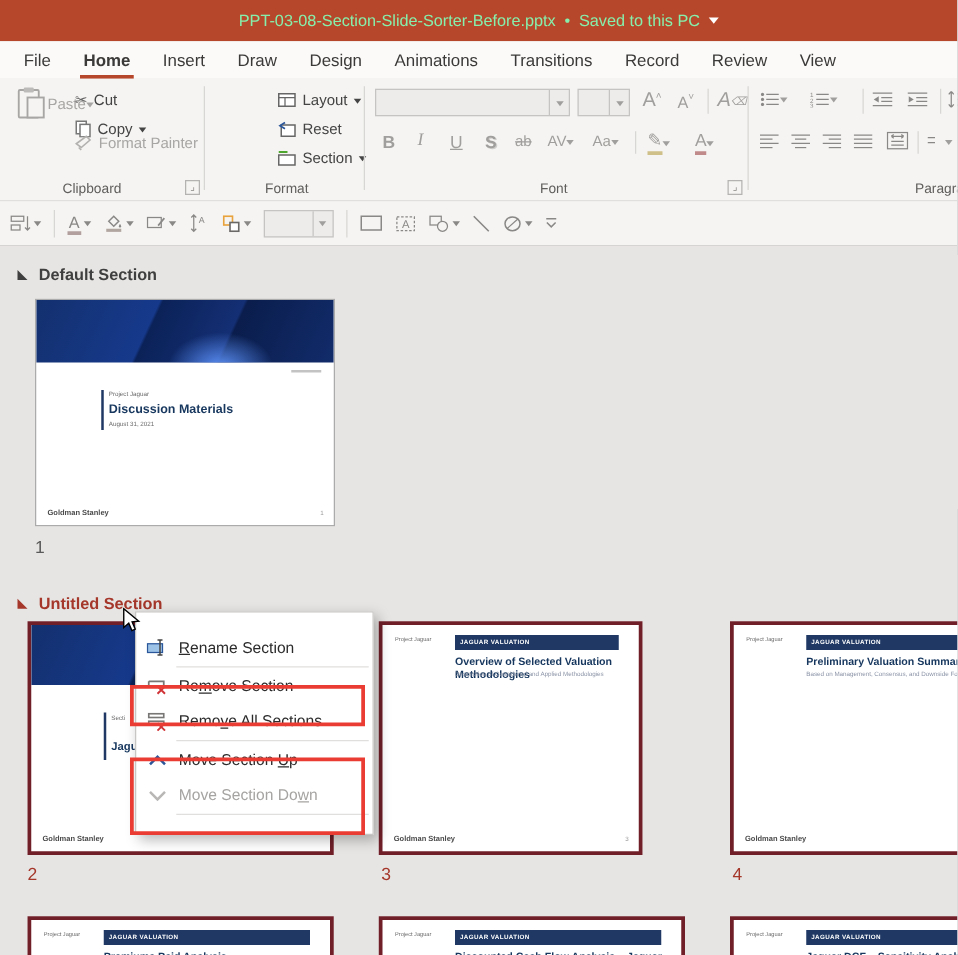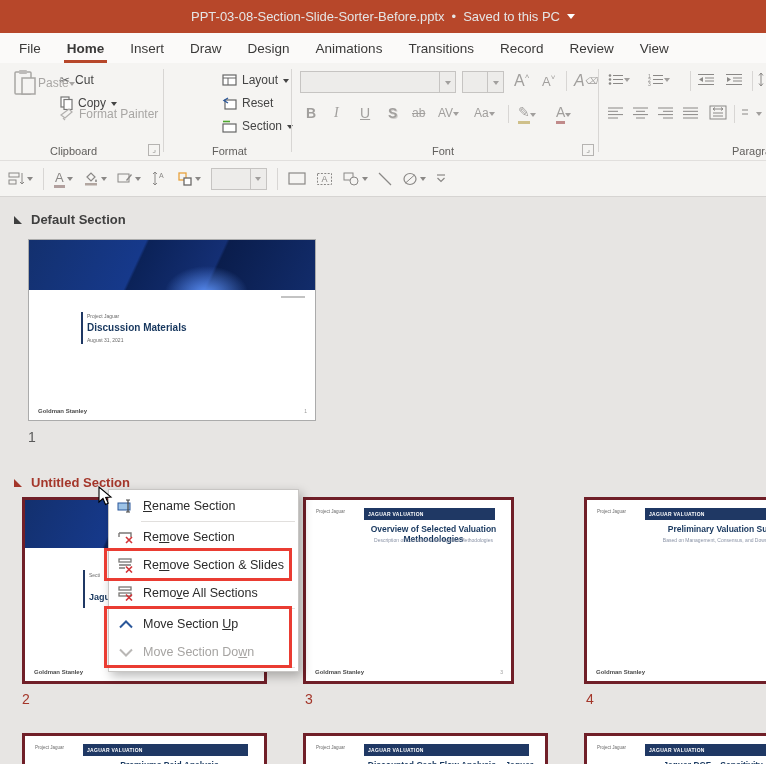--- a/index.html
+++ b/index.html
@@ -8,21 +8,21 @@
     position:relative; width:766px; height:764px; overflow:hidden;
     font-family:"Liberation Sans", sans-serif; background:#e7e5e3;
     -webkit-font-smoothing:antialiased;
   }
   .abs { position:absolute; }
 
   
   .titlebar {
     left:0; top:0; width:766px; height:33px; background:#B7472A;
     display:flex; align-items:center; justify-content:center; gap:7px;
-    color:#e5e5e5; font-size:13px;
+    color:#86efac; font-size:13px;
   }
   .tb-chev { width:0;height:0;border:4px solid transparent;border-top:5px solid #fff; margin-top:4px;}
 
   
   .tabrow {
     left:0; top:33px; width:766px; height:30px; background:#fbfaf9;
     display:flex; align-items:stretch; padding-left:6px; font-size:13.5px; color:#3b3a39;
   }
   .tab { padding:0 13px; display:flex; align-items:center; cursor:default; position:relative; white-space:nowrap;}
   .tab.active { font-weight:700; }
@@ -41,21 +41,21 @@
   .combo .cell { width:16px; height:100%; border-left:1px solid #c6c4c2; display:flex; align-items:center; justify-content:center; color:#a19f9d; }
   .fbtn { font-size:14px; color:#a19f9d; display:inline-flex; align-items:center; }
   .launcher { width:12px; height:12px; border:1px solid #b5b3b1; position:absolute; bottom:4px; color:#8a8886; font-size:8px; line-height:9px; text-align:center; }
 
   
   .drawbar { left:0; top:161px; width:766px; height:36px; background:#f5f4f2; border-bottom:1px solid #d6d4d2; display:flex; align-items:center; padding-left:8px; gap:10px; color:#8a8886; }
   .dvd { width:1px; height:22px; background:#d8d6d4; }
   .dwi { display:inline-flex; align-items:center; gap:2px; }
 
   
-  .sorter { left:0; top:197px; width:766px; height:567px; background:#e7e5e3;text-align:center; }
+  .sorter { left:0; top:197px; width:766px; height:567px; background:#e7e5e3; }
   .secthead { position:absolute; font-size:13px; font-weight:700; color:#3f3f3f; display:flex; align-items:center; gap:9px; }
   .secthead .tri { width:0; height:0; border-left:8px solid #3f3f3f; border-top:8px solid transparent; }
   .secthead.red { color:#A4362A; }
   .secthead.red .tri { border-left-color:#A4362A; }
 
   .thumb { position:absolute; background:#fff; border:1px solid #ababab; overflow:hidden; }
   .thumb.sel { border:3px solid #701F28; }
   .slnum { position:absolute; font-size:14px; color:#595959; }
   .slnum.red { color:#A4362A; }
 
@@ -70,21 +70,21 @@
   .sl-title { position:absolute; font-weight:700; color:#17375E; }
   .sl-sub { position:absolute; font-size:5px; color:#8a93a6; }
   .sl-footer { position:absolute; font-size:6px; font-weight:700; color:#4a4a4a; }
   .pgdot { position:absolute; font-size:5px; color:#9a9a9a; }
   .vbar { position:absolute; width:2px; background:#1F3864; }
   .graymark { position:absolute; height:2px; background:#c3c3c3; }
 
   
   .menu {
     position:absolute; left:108px; top:489px; width:191px; background:#fff;
-    border:1px solid #c8c6c4; box-shadow:3px 4px 10px rgba(0,0,0,.28); padding:2px 0; z-index:20;
+    border:1px solid #c8c6c4; box-shadow:3px 4px 10px rgba(0,0,0,.28); padding:14px 0; z-index:20;
   }
   .mi { height:28px; display:flex; align-items:center; font-size:12.5px; color:#2b2b2b; cursor:default; }
   .mi .mico { width:34px; display:flex; justify-content:center; align-items:center; }
   .mi.disabled { color:#a6a4a2; }
   .msep { height:1px; background:#e1dfdd; margin:1px 3px 1px 32px; }
   .mi u { text-decoration:underline; }
 
   .annot { position:absolute; border:3px solid #EA3C32; z-index:30; }
 
   .cursor { position:absolute; z-index:40; }
@@ -468,21 +468,21 @@
     </span>
   </div>
 
   <div class="sorter abs">
 
     <div class="secthead" style="left:14px; top:15px;">
       <span class="tri"></span>
       <span>Default Section</span>
     </div>
 
-    <div class="thumb" style="left:28px; top:42px; width:288px; height:182px;">
+    <div class="thumb" style="left:28px; top:42px; width:240px; height:182px;">
       <div class="banner"></div>
       <div class="graymark" style="right:10px; top:56px; width:24px;"></div>
       <div class="vbar" style="left:52px; top:72px; height:32px;"></div>
       <div class="tinytext" style="left:58px; top:73px;">Project Jaguar</div>
       <div class="sl-title" style="left:58px; top:82px; font-size:10px;">Discussion Materials</div>
       <div class="tinytext" style="left:58px; top:97px;">August 31, 2021</div>
       <div class="sl-footer" style="left:9px; bottom:6px;">Goldman Stanley</div>
       <div class="pgdot" style="right:8px; bottom:6px;">1</div>
     </div>
     <div class="slnum" style="left:28px; top:232px;">1</div>
@@ -555,30 +555,20 @@
             <path d="M2 4 L2 8" stroke="#797775" stroke-width="1.4"></path>
             <path d="M9 8 L15 14 M15 8 L9 14" stroke="#d13438" stroke-width="1.6"></path>
           </svg>
       </span>
       <span class="mlabel"><span>Re</span><u>m</u><span>ove Section</span></span>
     </div>
     <div class="mi">
       <span class="mico">
         <svg width="18" height="16" viewBox="0 0 18 16">
             <rect x="2" y="2" width="12" height="3" fill="none" stroke="#797775" stroke-width="1.3"></rect>
-            <path d="M2 8 L14 8 M2 11 L8 11" stroke="#797775" stroke-width="1.3"></path>
-            <path d="M9 9.5 L15 15.5 M15 9.5 L9 15.5" stroke="#d13438" stroke-width="1.6"></path>
-          </svg>
-      </span>
-      <span class="mlabel"><span>Re</span><u>m</u><span>ove Section &amp; Slides</span></span>
-    </div>
-    <div class="mi">
-      <span class="mico">
-        <svg width="18" height="16" viewBox="0 0 18 16">
-            <rect x="2" y="2" width="12" height="3" fill="none" stroke="#797775" stroke-width="1.3"></rect>
             <rect x="2" y="8" width="12" height="3" fill="none" stroke="#797775" stroke-width="1.3"></rect>
             <path d="M9 9.5 L15 15.5 M15 9.5 L9 15.5" stroke="#d13438" stroke-width="1.6"></path>
           </svg>
       </span>
       <span class="mlabel"><span>Remo</span><u>v</u><span>e All Sections</span></span>
     </div>
     <div class="msep"></div>
     <div class="mi">
       <span class="mico">
         <svg width="14" height="9" viewBox="0 0 14 9">

